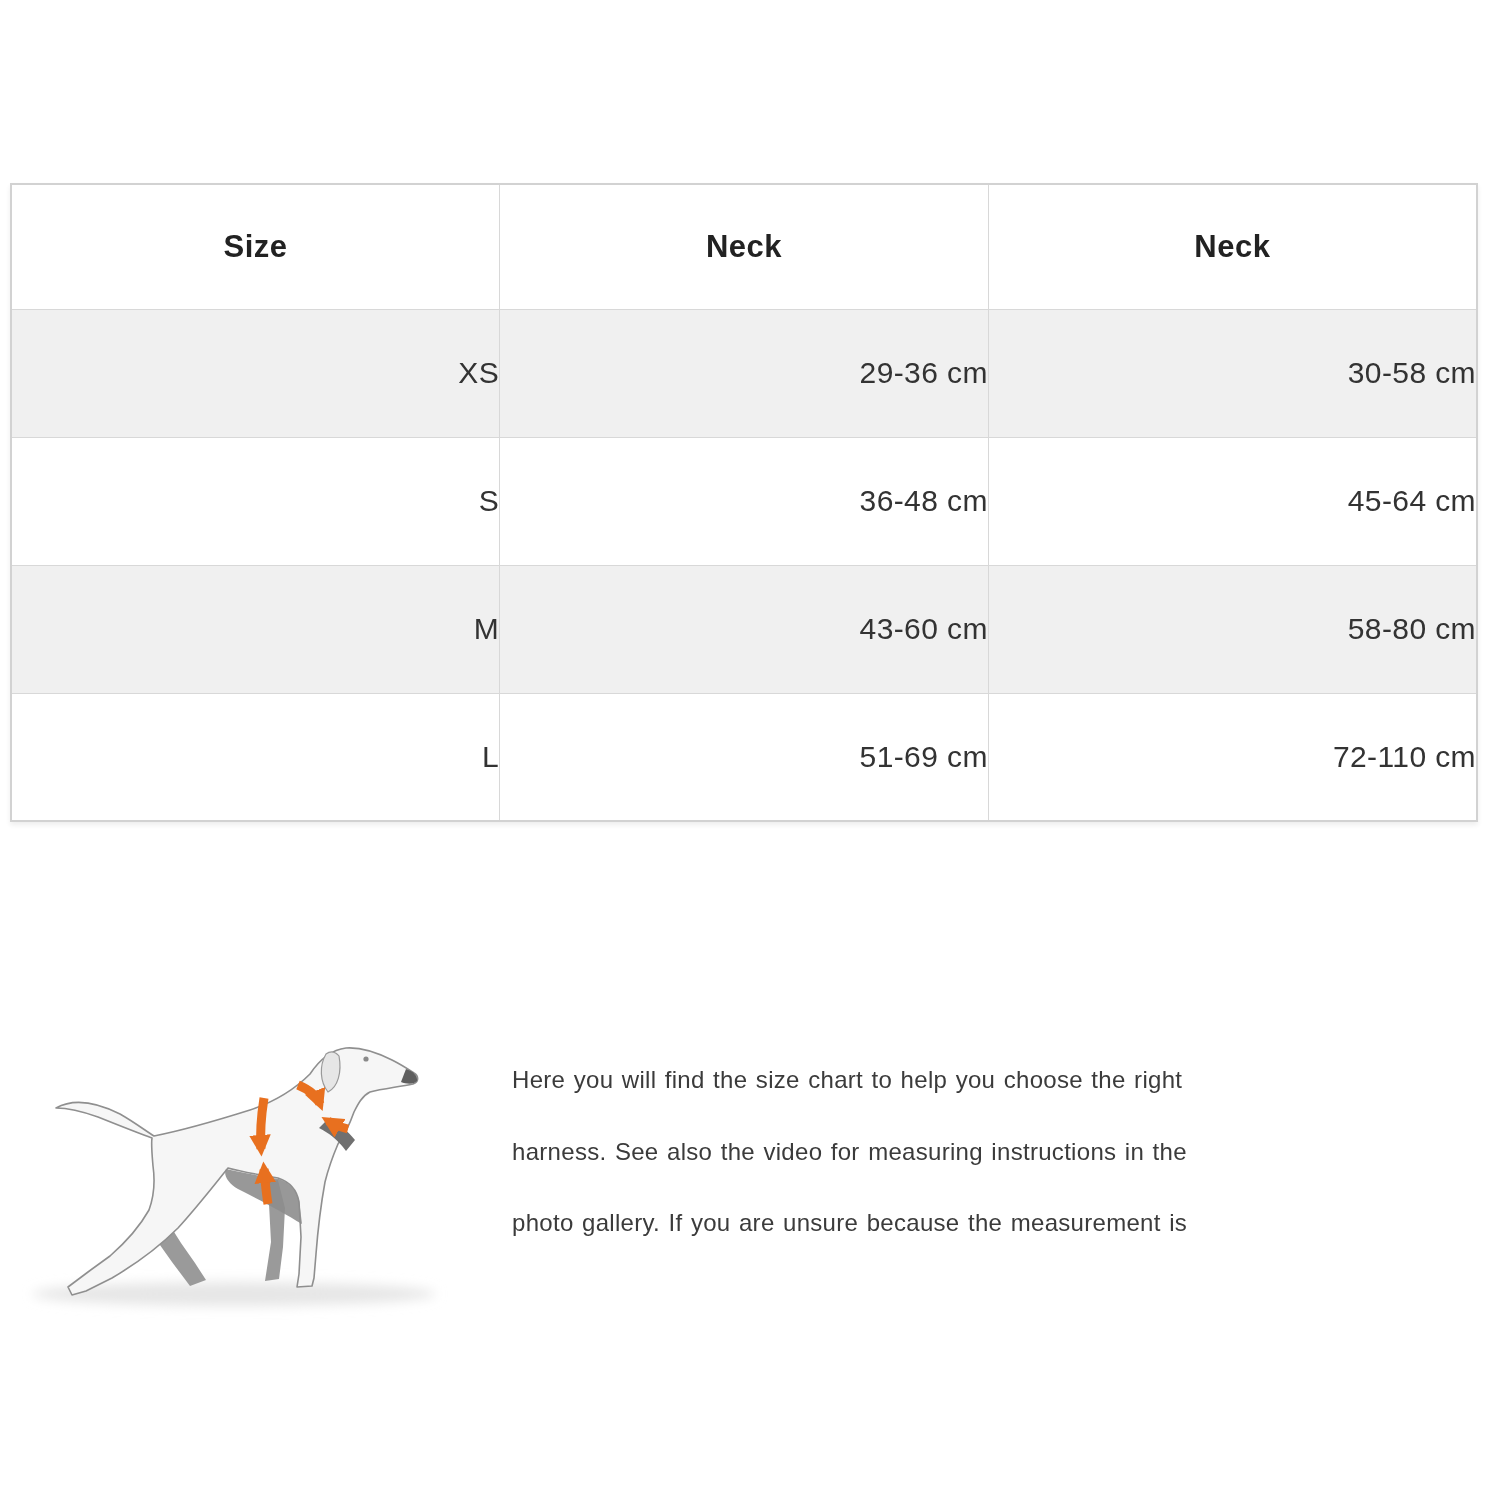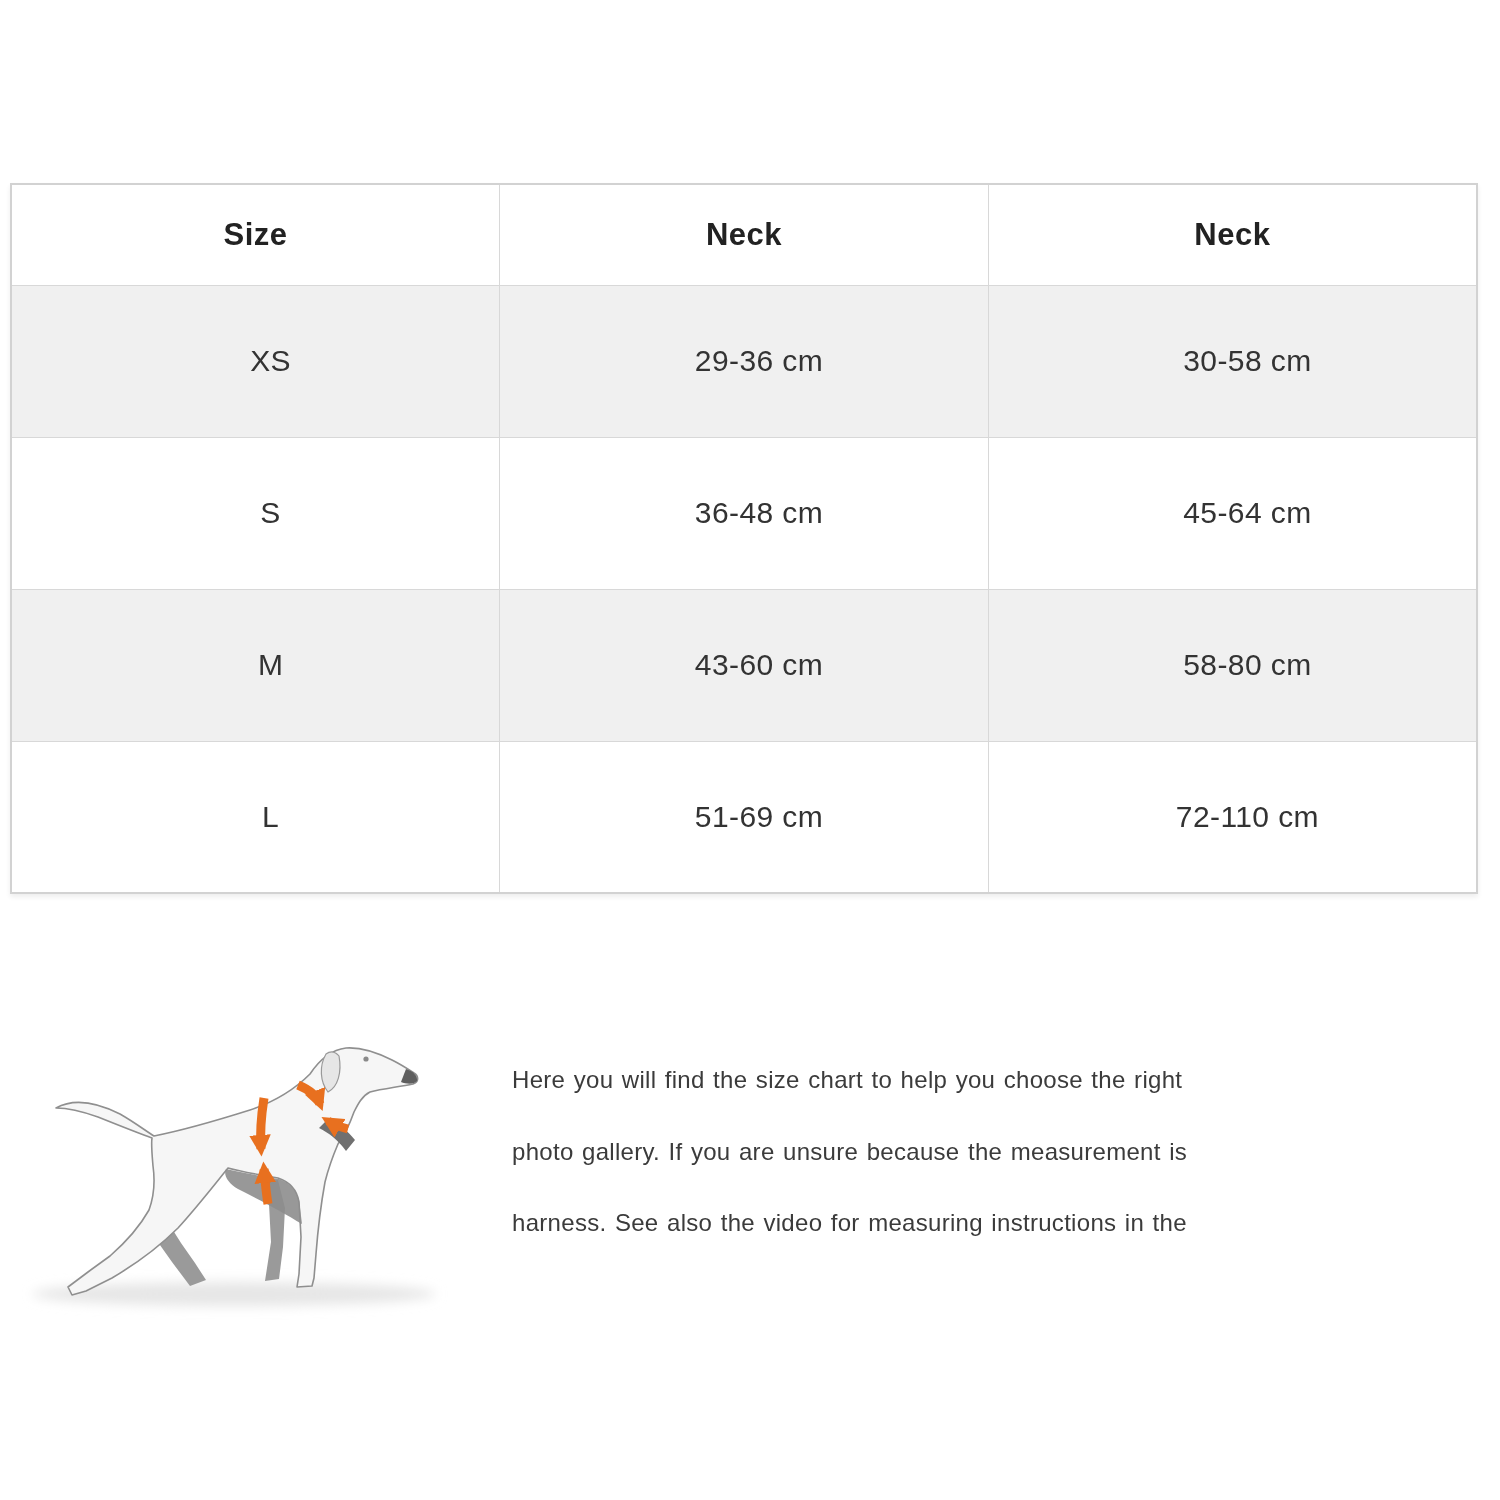--- a/index.html
+++ b/index.html
@@ -17,36 +17,36 @@
     position: absolute;
     left: 10px; top: 183px;
     width: 1468px;
     border-collapse: collapse;
     table-layout: fixed;
     border: 2px solid #d2d2d2;
     box-shadow: 0 3px 5px rgba(0,0,0,0.07);
     background: #ffffff;
   }
   table.size-chart th {
-    height: 101px;
+    height: 125px;
     font-size: 31px;
     font-weight: bold;
     color: #222222;
     text-align: center;
     vertical-align: middle;
     letter-spacing: 0.5px;
     border: 1px solid #d8d8d8;
     background: #ffffff;
   }
   table.size-chart td {
-    height: 152px;
+    height: 128px;
     font-size: 30px;
     font-weight: normal;
     color: #333333;
-    text-align: center;
+    text-align: right;
     vertical-align: middle;
     padding-left: 30px;
     letter-spacing: 0.4px;
     border: 1px solid #d8d8d8;
   }
   table.size-chart tbody tr:nth-child(odd)  { background: #f0f0f0; }
   table.size-chart tbody tr:nth-child(even) { background: #ffffff; }
 
   
   .dog-illustration {
@@ -165,17 +165,17 @@
     <g fill="none" stroke-width="9" stroke-linecap="butt" stroke="#e8701f">
       <path d="M242 66 C239 85 238 103 239 117" marker-end="url(#ah)"></path>
       <path d="M246 172 C244 160 243 148 242 137" marker-end="url(#ah)"></path>
       <path d="M276 53 C288 58 295 64 298 72" marker-end="url(#ah)"></path>
       <path d="M326 97 C318 95 311 92 306 89" marker-end="url(#ah)"></path>
     </g>
   </svg>
 
   <div class="description">
     <div class="line">Here you will find the size chart to help you choose the right</div>
+    <div class="line">harness. See also the video for measuring instructions in the</div>
     <div class="line">photo gallery. If you are unsure because the measurement is</div>
-    <div class="line">harness. See also the video for measuring instructions in the</div>
   </div>
 
 </div>
 
 </body></html>

